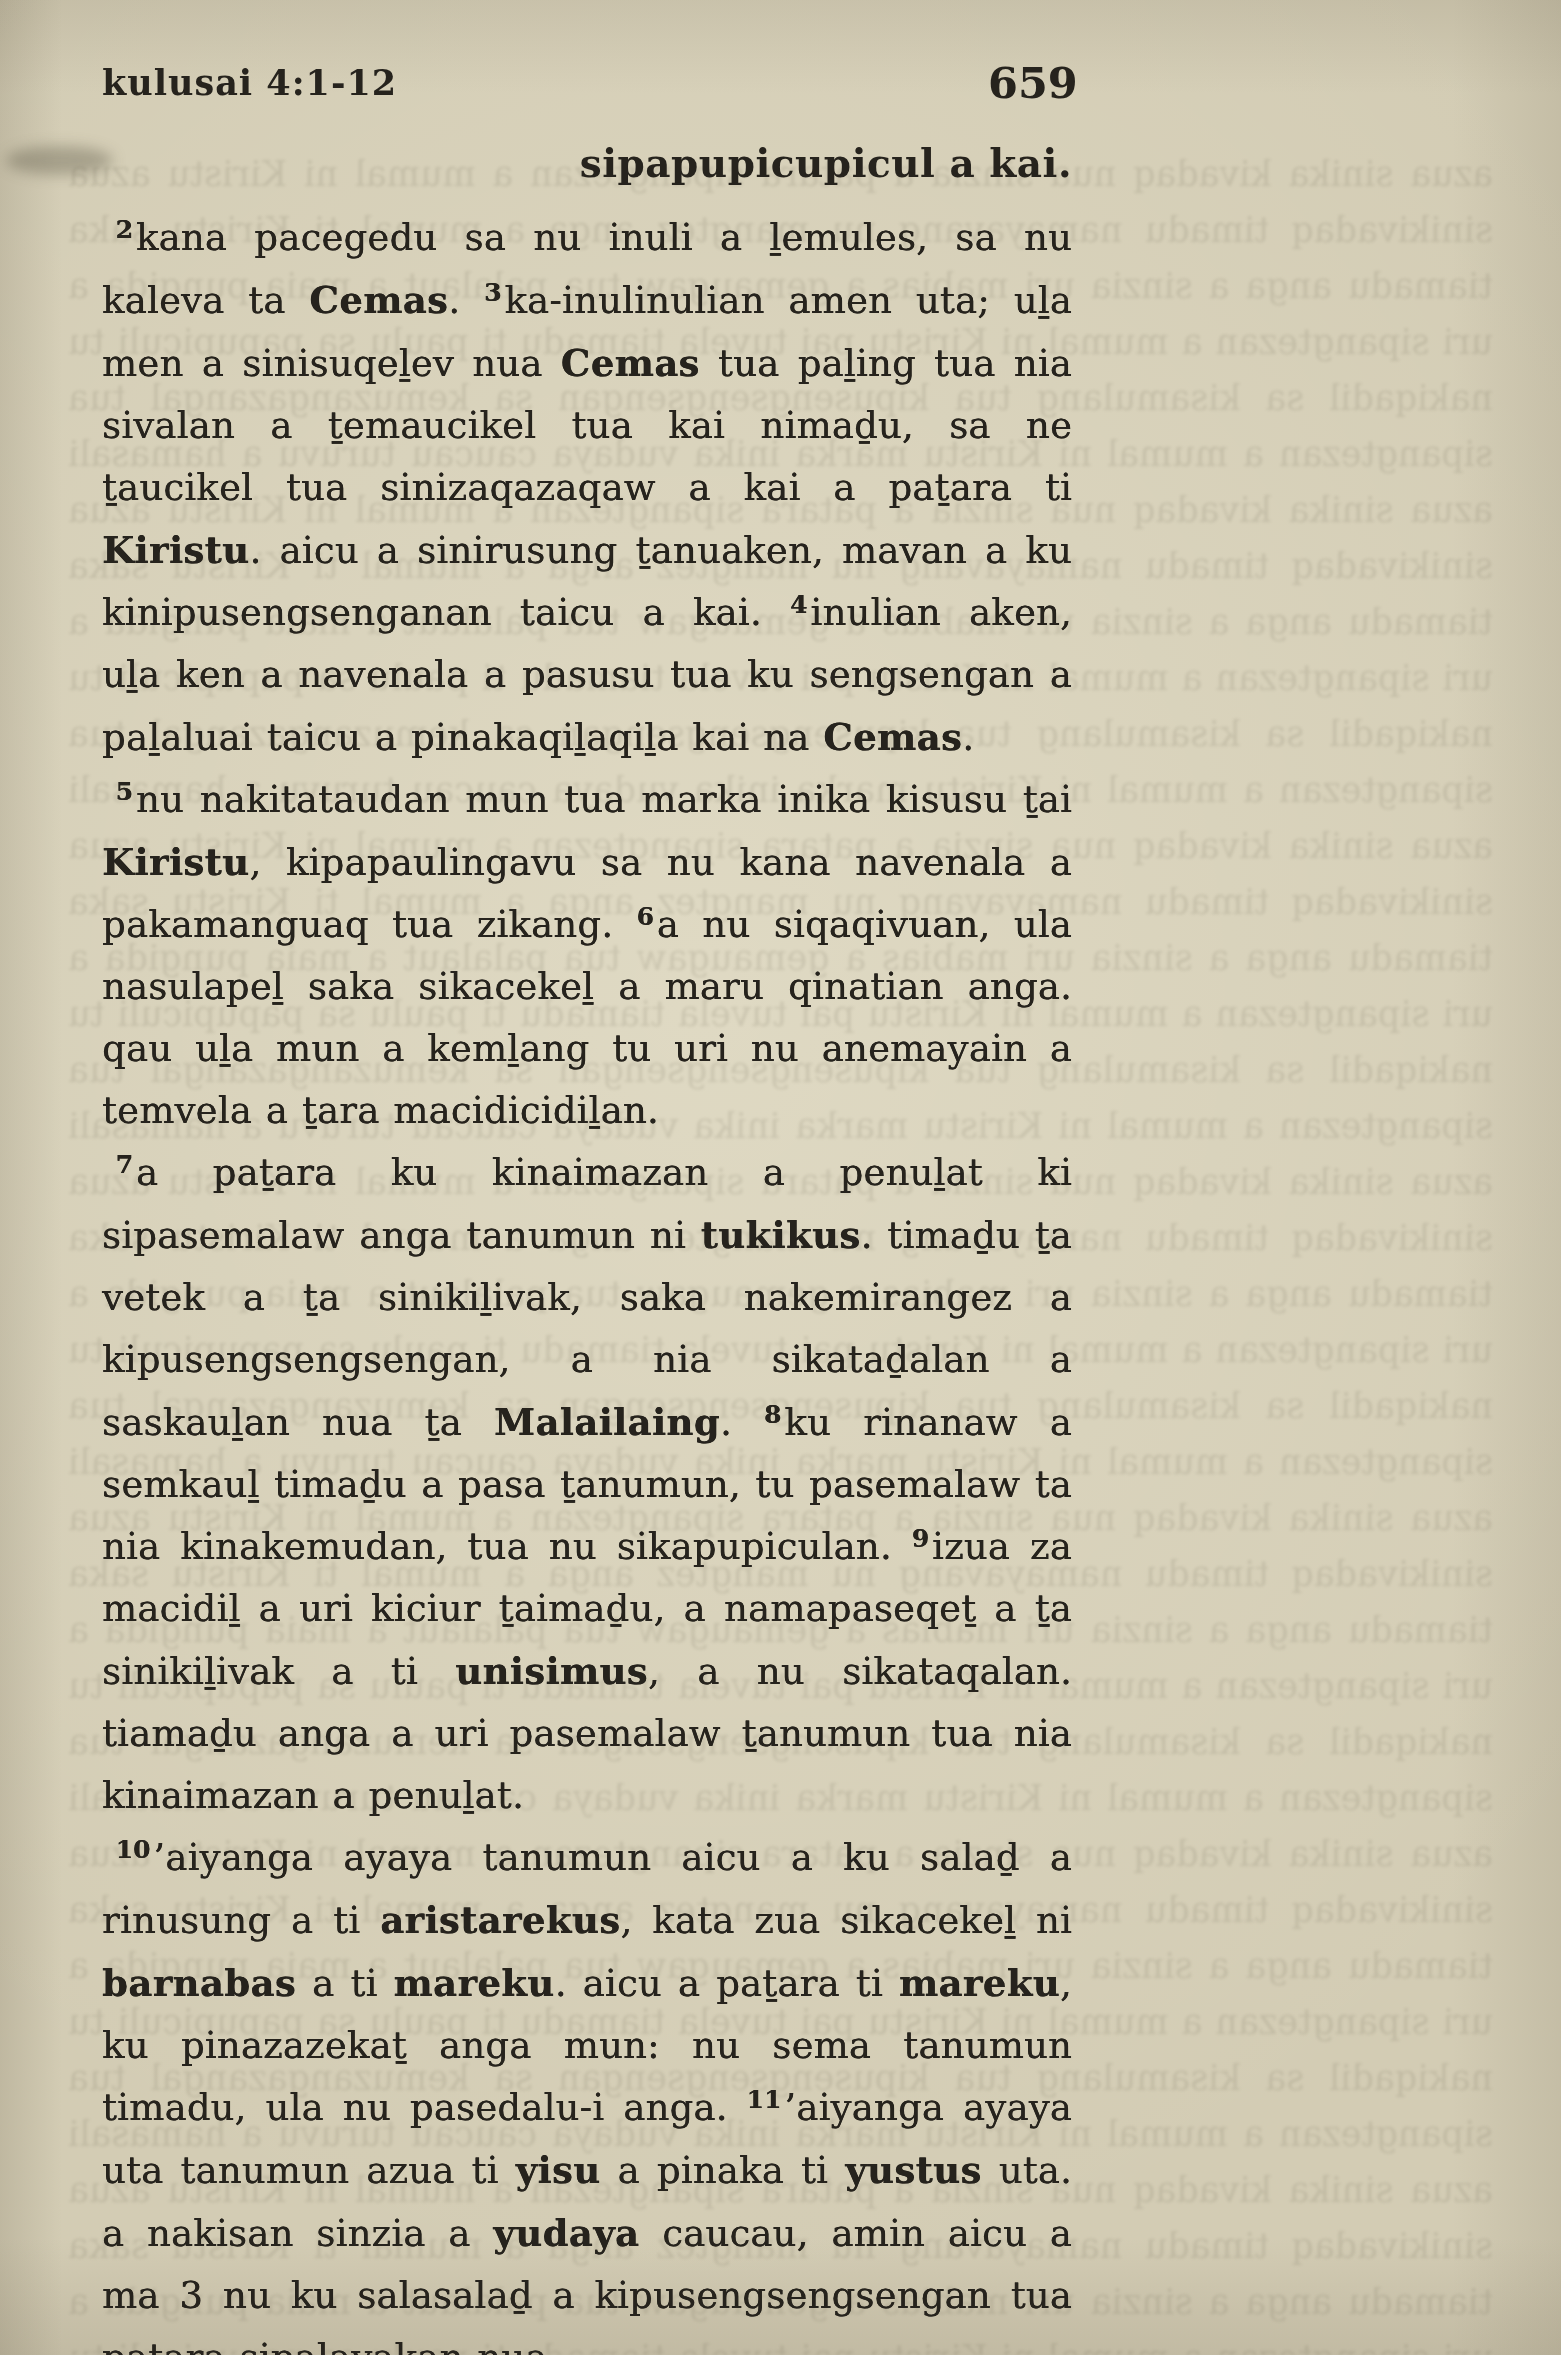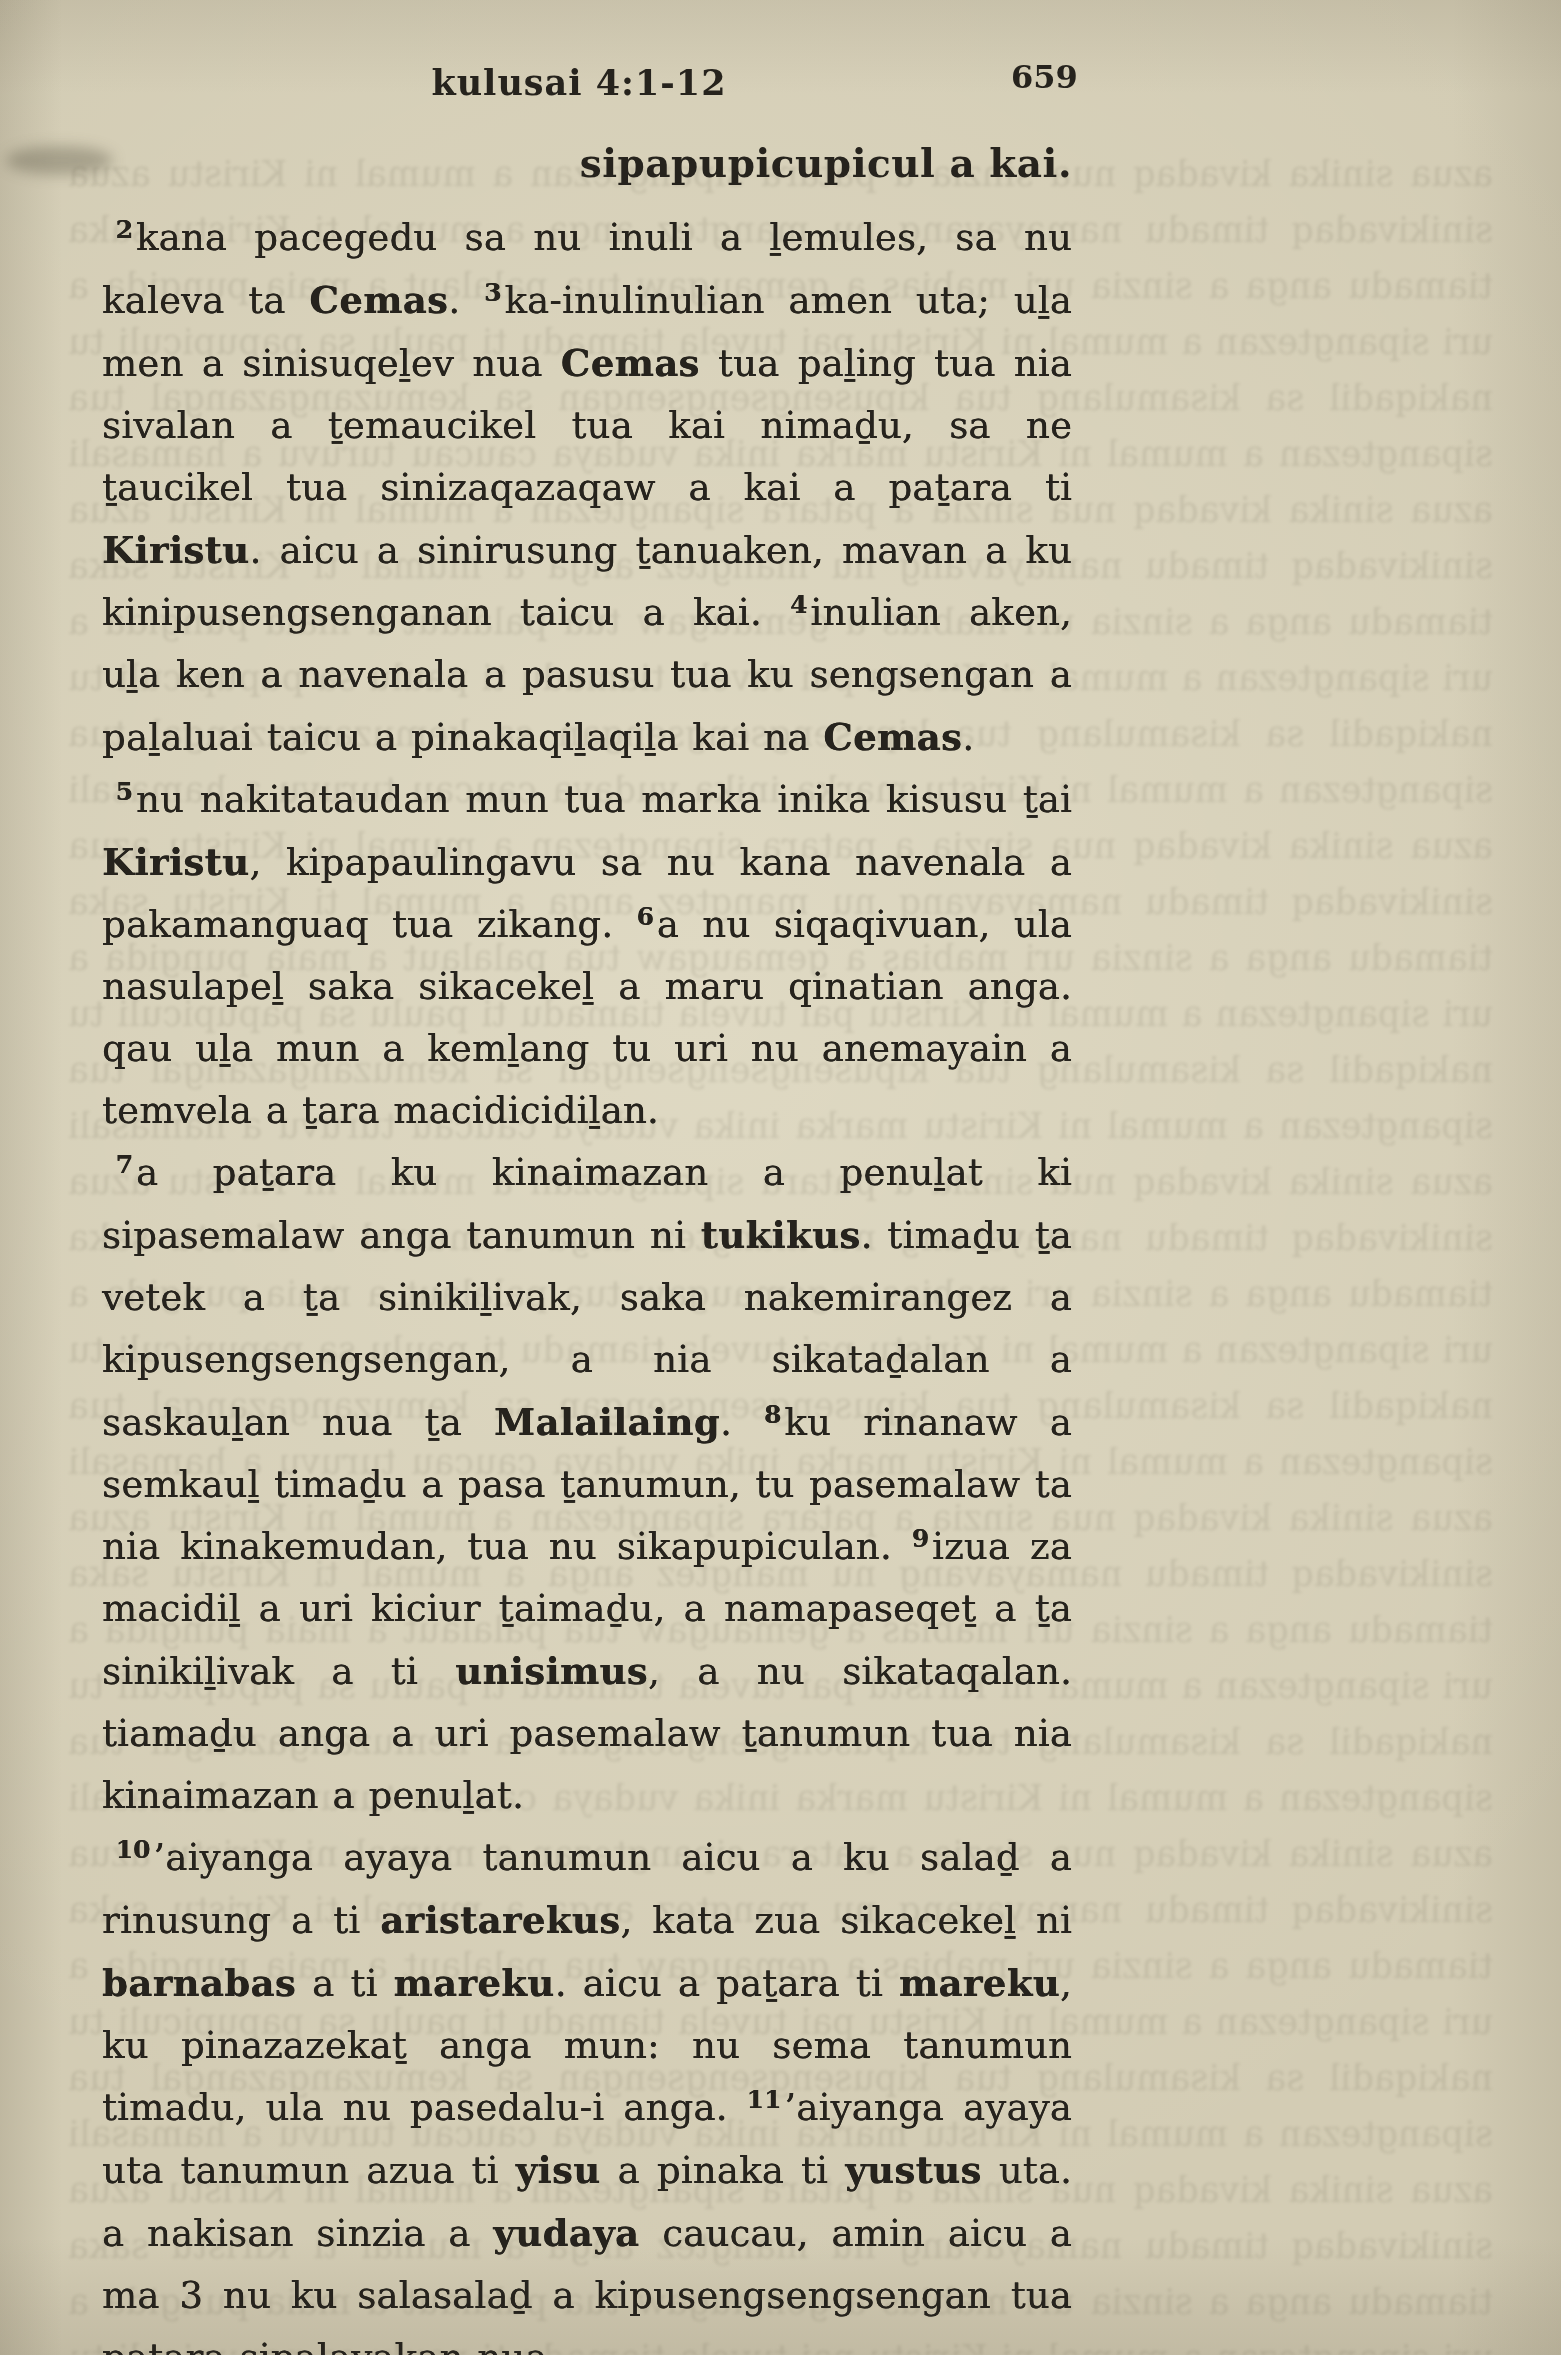--- a/index.html
+++ b/index.html
@@ -61,28 +61,28 @@
     position: relative;
     height: 49px;
     margin-bottom: 27px;
     font-size: 35px;
     font-weight: bold;
   }
   .running-head .head-title {
     position: absolute;
     left: 0;
     right: 16px;
-    text-align: center;
+    text-align: left;
     letter-spacing: 1px;
   }
   .running-head .folio {
     position: absolute;
     right: -5.8px;
     top: -3.9px;
-    font-size: 32px;
+    font-size: 43px;
   }
   .section-heading {
     text-align: right;
     font-weight: bold;
     font-size: 39px;
     line-height: 50px;
     margin: 29px 0 19.4px 0;
     letter-spacing: 0.5px;
   }
   .section-heading:first-child { margin-top: 23px; }

